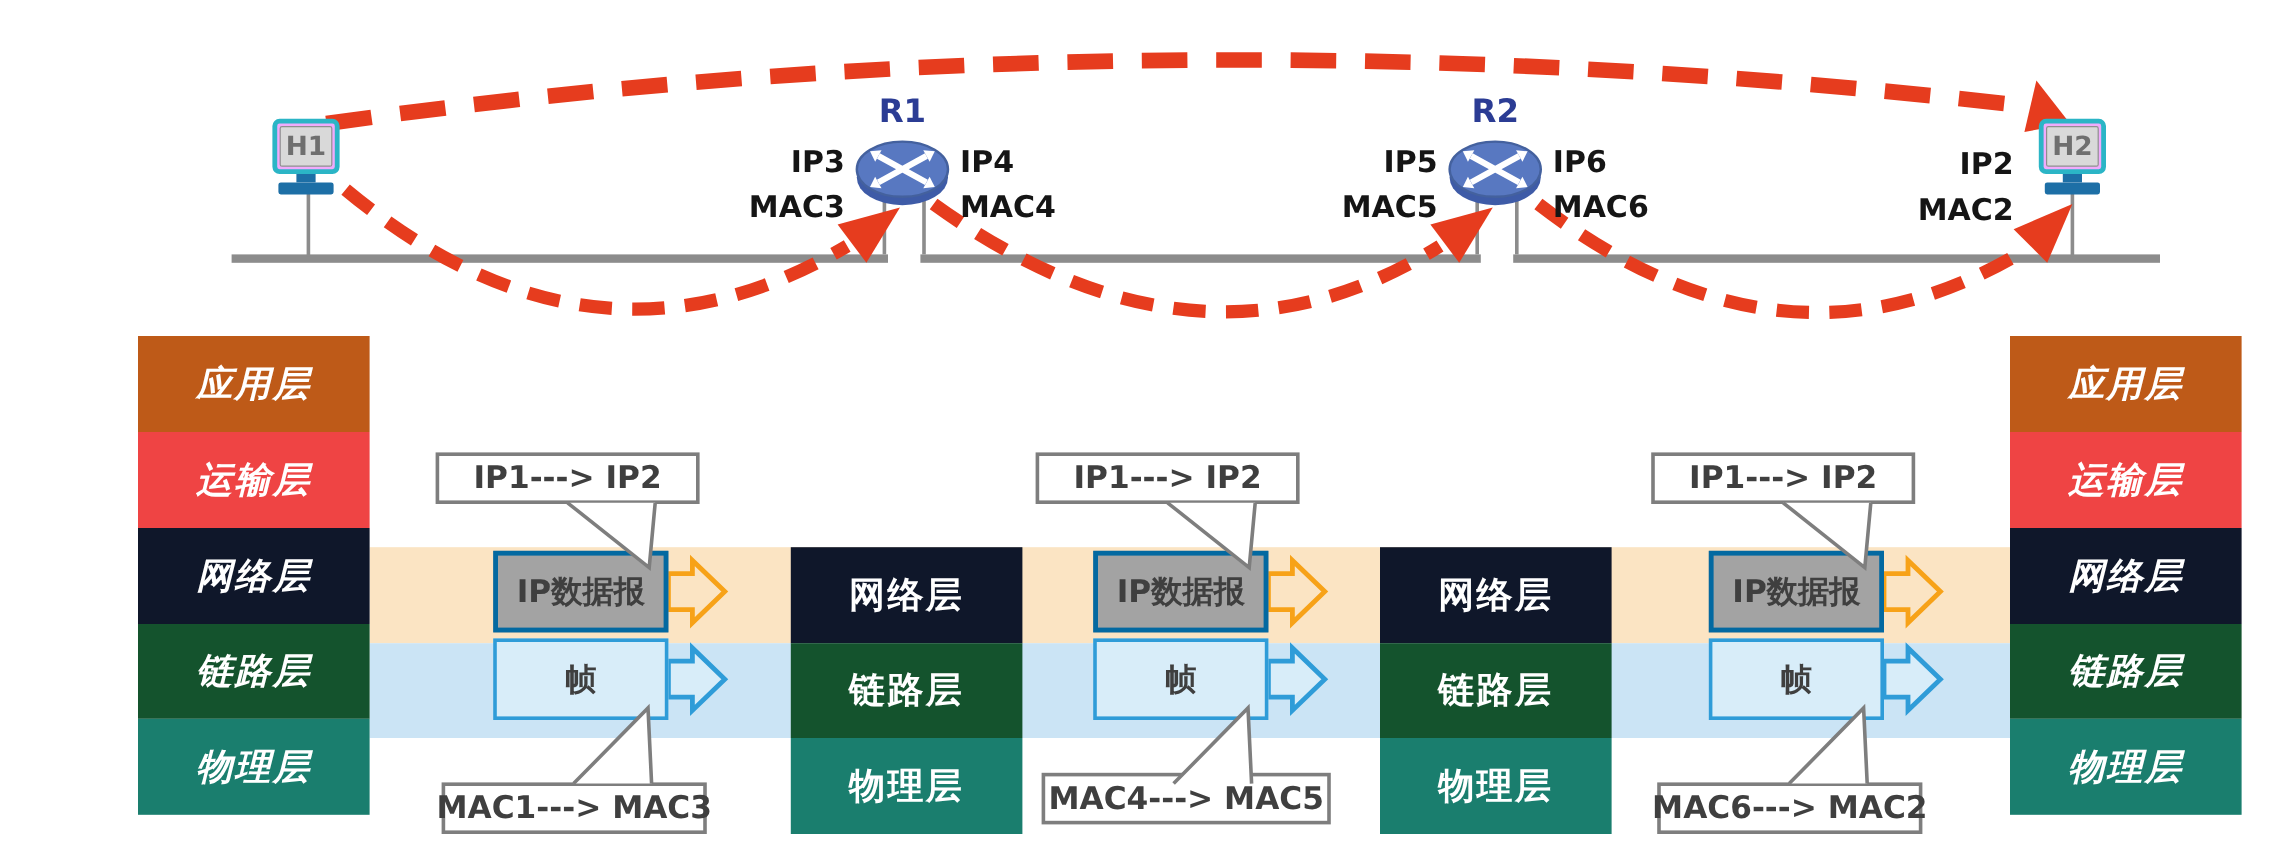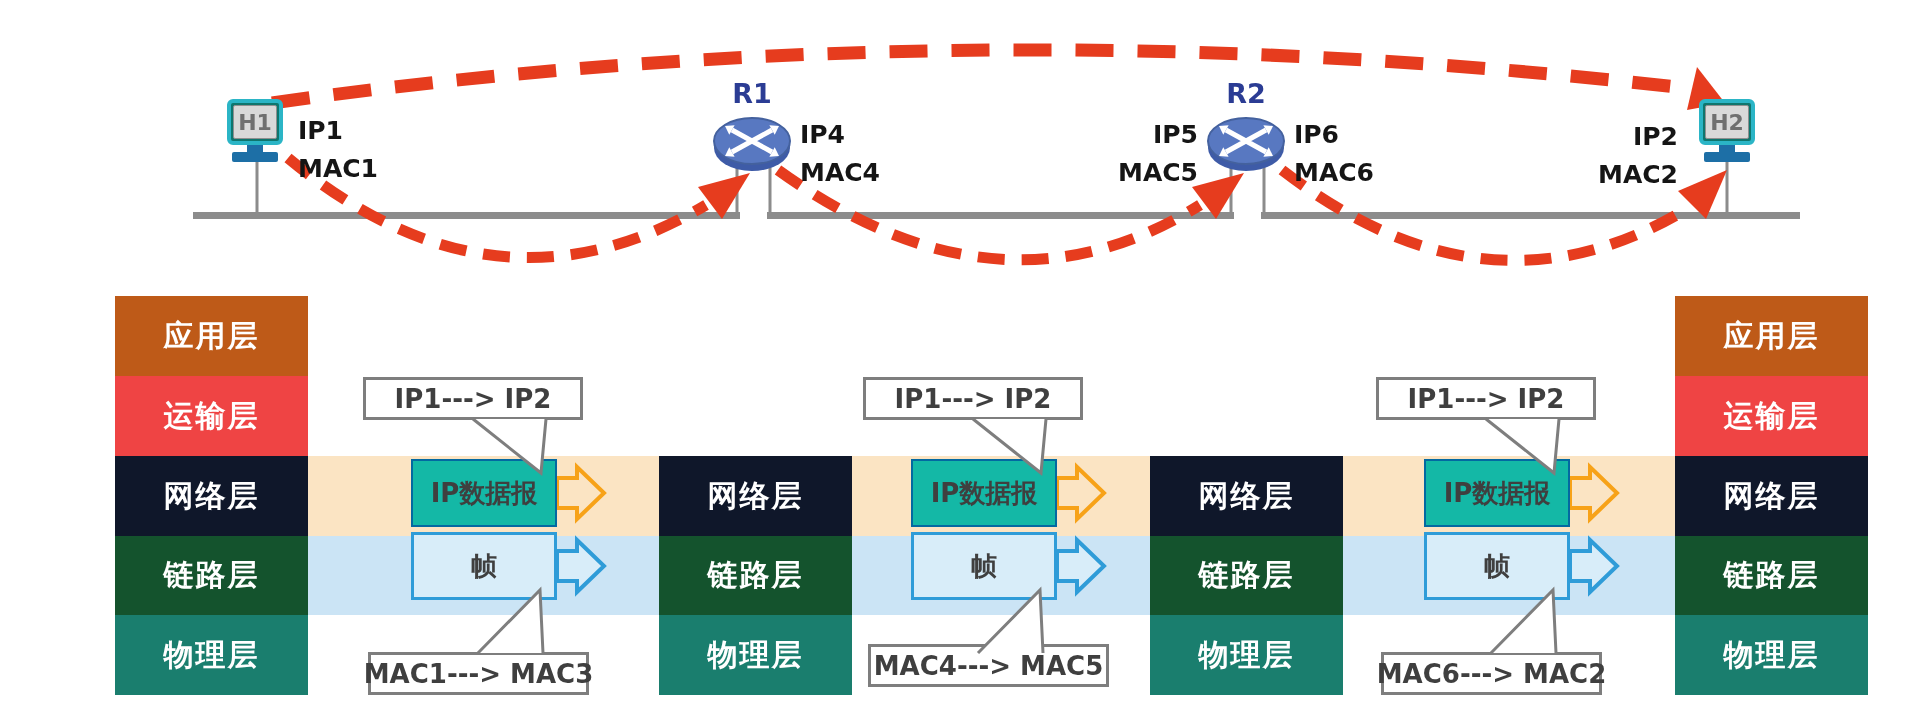--- a/index.html
+++ b/index.html
@@ -6,51 +6,51 @@
   .canvas{position:relative;width:1911px;height:714px;background:#ffffff;overflow:hidden;
           font-family:"DejaVu Sans","Liberation Sans",sans-serif;}
 
   
   .band{position:absolute;left:308px;width:1367px;z-index:0;}
   .band-net{top:456px;height:80px;background:#FBE4C3;}
   .band-link{top:536px;height:79px;background:#CBE4F5;}
 
   
   .stack{position:absolute;width:193px;z-index:1;}
-  .stack.full{top:296px;}
+  .stack.full{top:280px;font-style:italic;}
   .stack.mid{top:456px;}
   .row{display:flex;align-items:center;justify-content:center;color:#fff;
        font-weight:bold;font-size:30px;letter-spacing:2px;}
   .r80{height:80px}.r79{height:79px}
   .l-app{background:#BE5A18}.l-trans{background:#ef4444}.l-net{background:#0f172a}
   .l-link{background:#14532d}.l-phys{background:#1A7E6E}
 
   
   .overlay{position:absolute;left:0;top:0;z-index:2;pointer-events:none;}
   .overlay.above{z-index:4;}
 
   
   .callout{position:absolute;z-index:3;box-sizing:border-box;border:3px solid #7E7E7E;
            background:#fff;color:#3F3F3F;font-weight:bold;font-size:26px;
            display:flex;align-items:center;justify-content:center;white-space:nowrap;}
   .pbox{position:absolute;z-index:3;box-sizing:border-box;font-weight:bold;font-size:26px;
         color:#3F3F3F;display:flex;align-items:center;justify-content:center;}
-  .pbox.ip{border:2px solid #0369a1;background:#14b8a6;}
+  .pbox.ip{border:4px solid #0369a1;background:#a3a3a3;}
   .pbox.frame{border:3px solid #2F9CD8;background:#D8EDF9;}
 
   
   .iplabel{position:absolute;z-index:3;font-weight:bold;font-size:25px;color:#151515;line-height:38px;}
   .iplabel.right{text-align:right;}
   .rlabel{position:absolute;z-index:3;font-weight:bold;font-size:27px;color:#2B3C94;
           width:48px;text-align:center;}
 
   
   .host{position:absolute;z-index:3;width:56px;}
   .host .screen{box-sizing:border-box;width:56px;height:46px;border:4px solid #2BB5C6;
-                border-radius:6px;background:#0f766e;position:relative;}
+                border-radius:6px;background:#f0abfc;position:relative;}
   .host .inner{position:absolute;top:2px;left:2px;right:2px;bottom:2px;background:#D9D9D9;
                border:1px solid #8F8F8F;border-radius:2px;display:flex;align-items:center;
                justify-content:center;font-size:22px;font-weight:bold;color:#6F6F6F;}
   .host .neck{width:16px;height:7px;background:#1D6FA6;margin:0 auto;}
   .host .base{width:46px;height:10px;background:#1D6FA6;margin:0 auto;border-radius:2px;}
 </style>
 </head>
 <body>
 
 <div class="canvas">
@@ -147,23 +147,23 @@
     <div class="screen">
       <div class="inner">H2</div>
     </div>
     <div class="neck"></div>
     <div class="base"></div>
   </div>
 
   <div class="rlabel" style="left:728px;top:78px">R1</div>
   <div class="rlabel" style="left:1222px;top:78px">R2</div>
 
-  <div class="iplabel" style="left:298px;top:112px">
-    <div>IP1</div>
-    <div>MAC1</div>
+  <div class="iplabel right" style="left:592px;top:116px;width:112px">
+    <div>IP3</div>
+    <div>MAC3</div>
   </div>
   <div class="iplabel" style="left:800px;top:116px">
     <div>IP4</div>
     <div>MAC4</div>
   </div>
   <div class="iplabel right" style="left:1086px;top:116px;width:112px">
     <div>IP5</div>
     <div>MAC5</div>
   </div>
   <div class="iplabel" style="left:1294px;top:116px">

